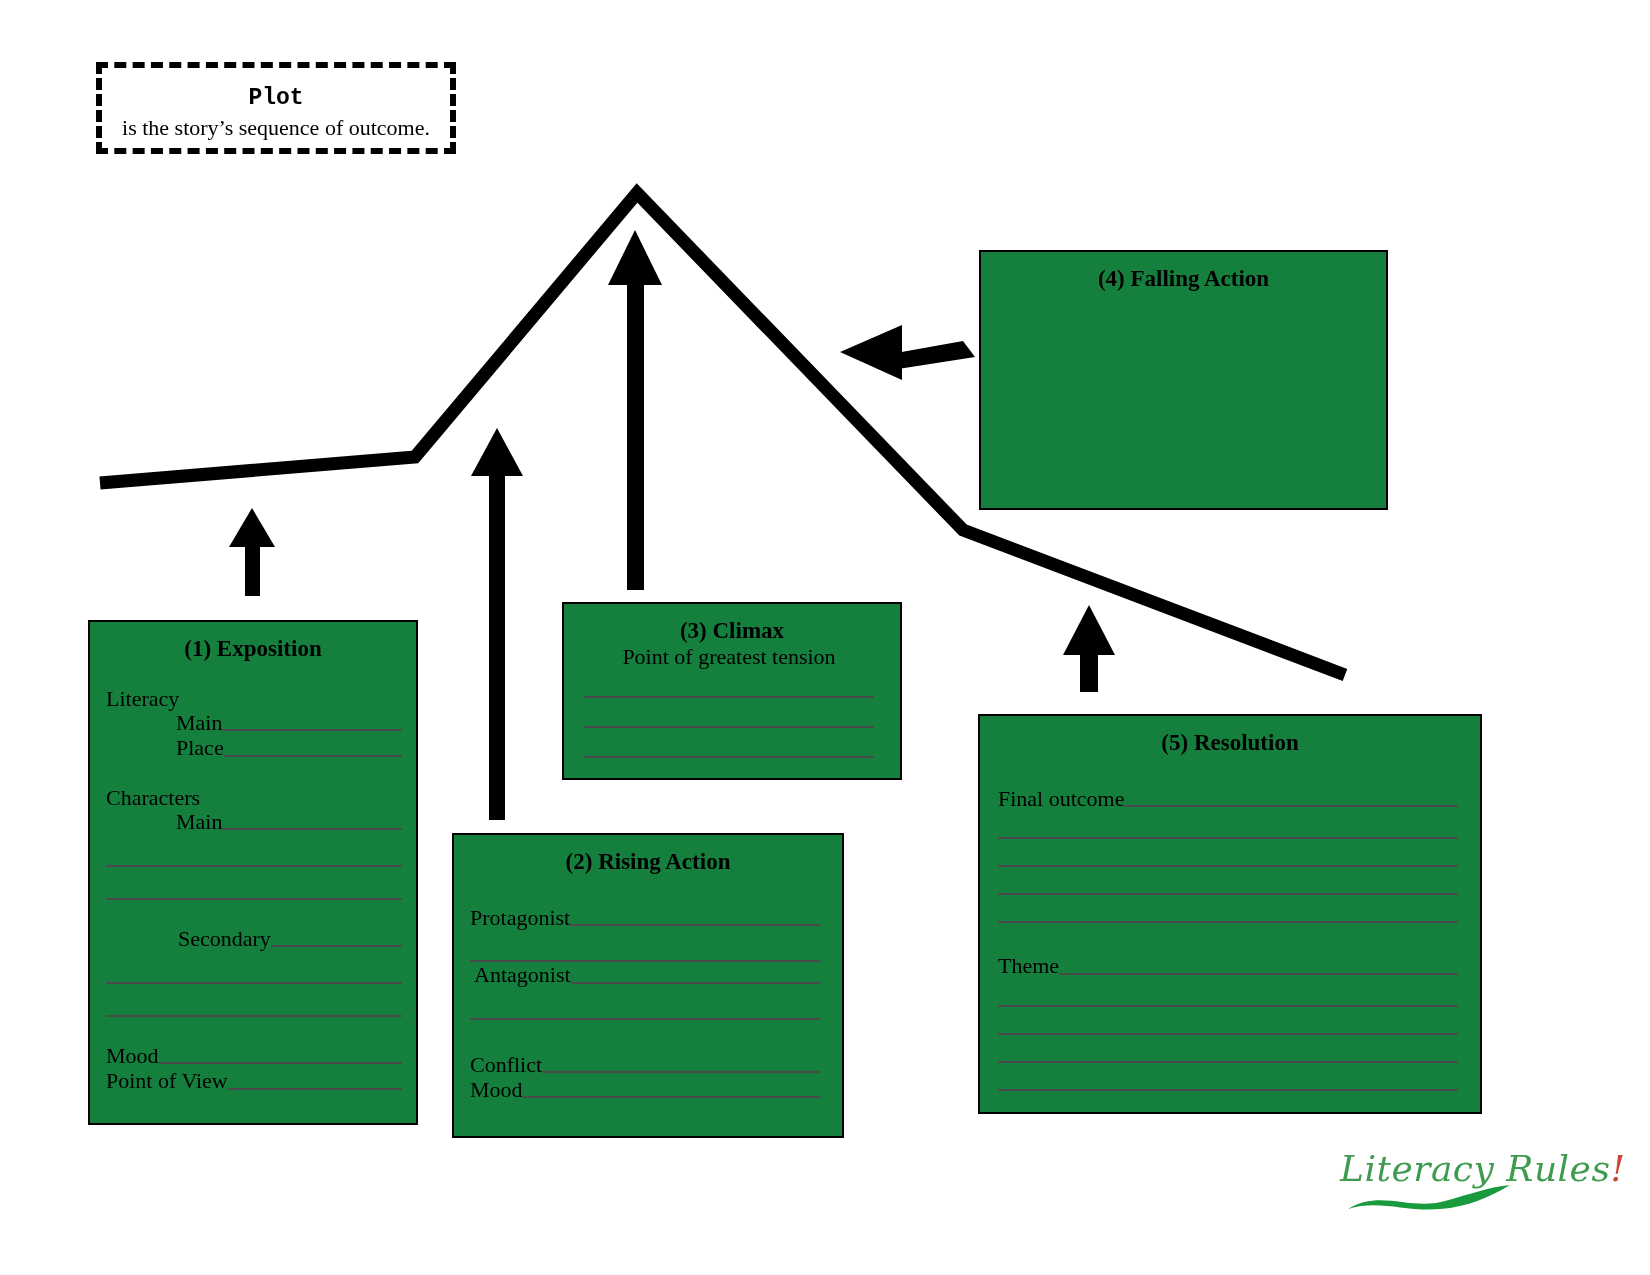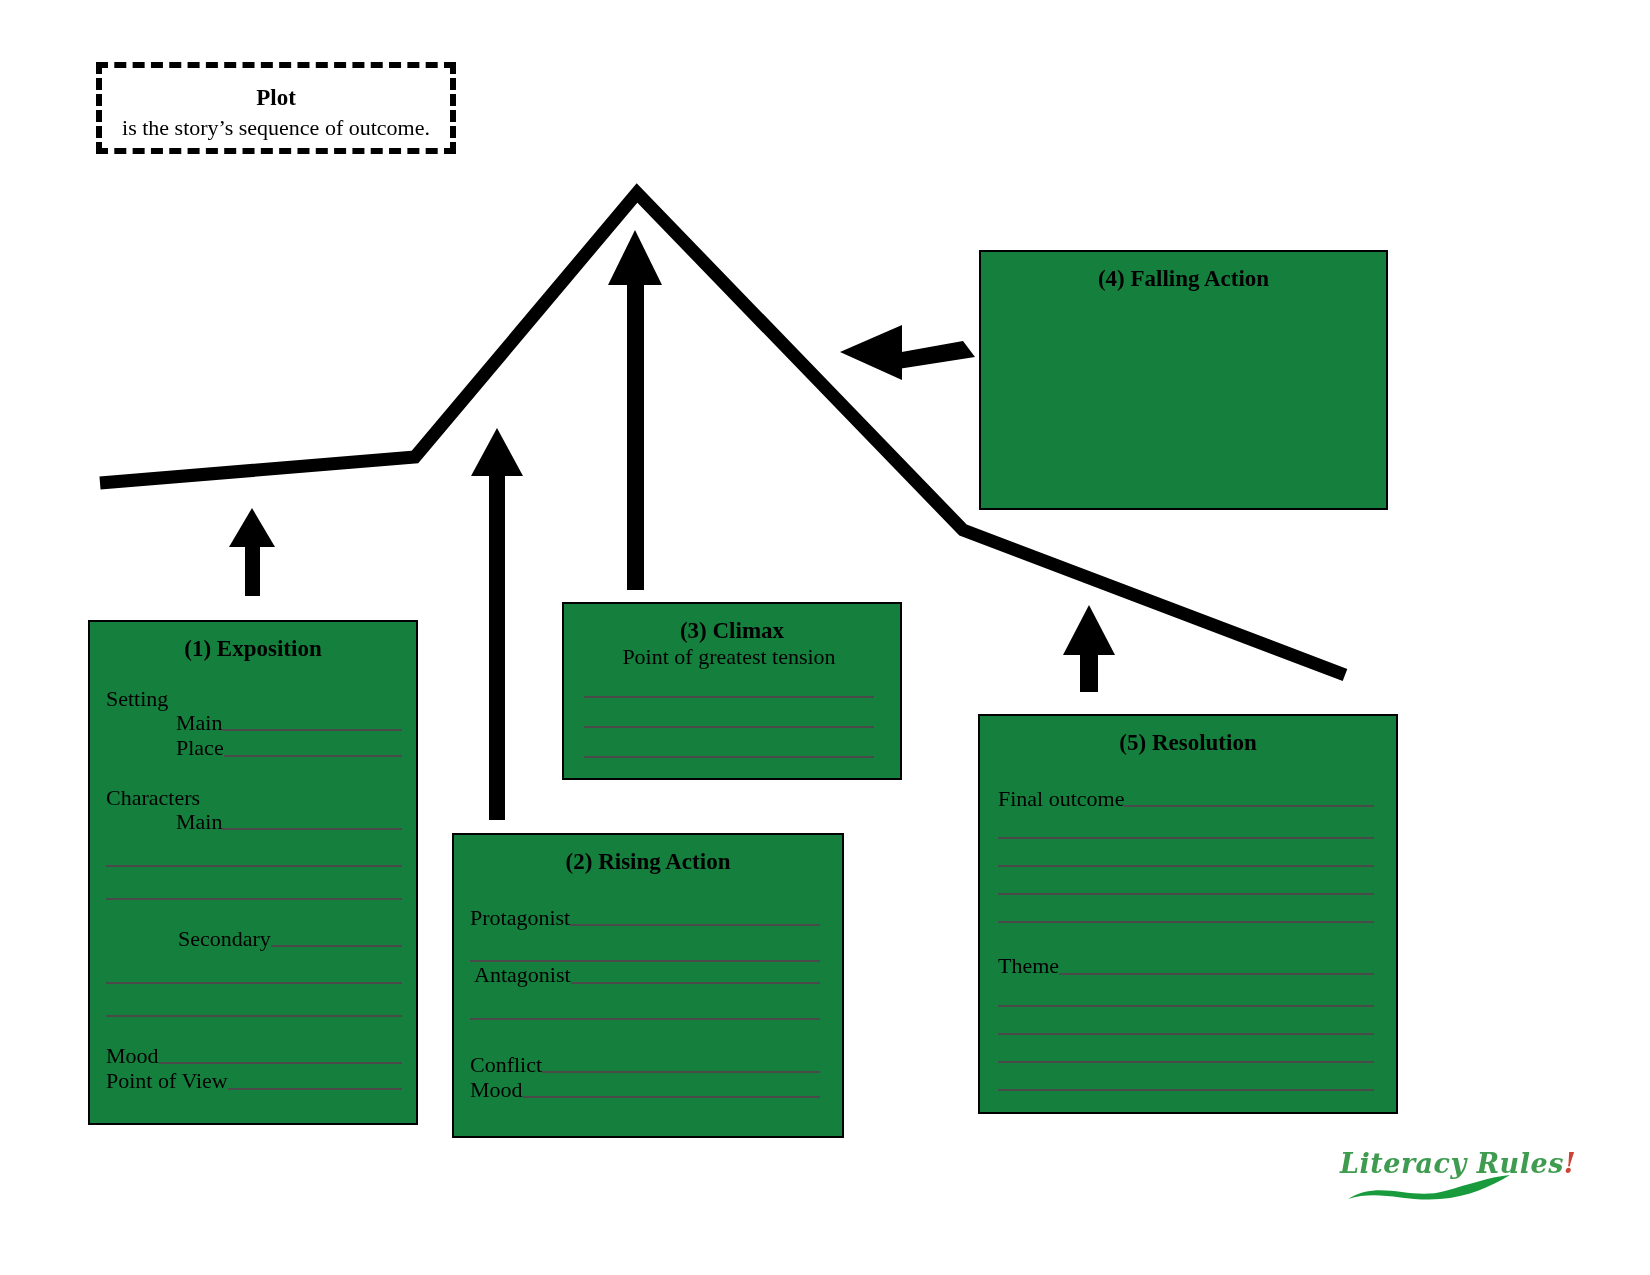--- a/index.html
+++ b/index.html
@@ -26,20 +26,21 @@
     height: 92px;
     border: 6px dashed #000;
     box-sizing: border-box;
     text-align: center;
   }
   #plot-callout .plot-title {
     font-weight: bold;
     font-size: 23px;
     line-height: 1.25;
     margin-top: 16px;
+    font-family: Liberation Mono, monospace;
   }
   #plot-callout .plot-sub {
     font-size: 22px;
     line-height: 1.25;
     margin-top: 1px;
   }
 
   
   #arc-svg {
     position: absolute;
@@ -133,38 +134,38 @@
     top: 250px;
     width: 409px;
     height: 260px;
   }
   #box-falling .stage-body { padding: 0 22px 0 14px; }
 
   
   #box-resolution {
     left: 978px;
     top: 714px;
-    width: 420px;
+    width: 504px;
     height: 400px;
   }
   #box-resolution .stage-body { padding: 0 22px 12px 18px; }
 
   
   #logo {
     position: absolute;
     left: 1340px;
     top: 1148px;
     width: 185px;
     height: 72px;
   }
   #logo .logo-text {
     font-family: "DejaVu Serif", "Liberation Serif", serif;
     font-style: italic;
-    font-weight: bold;
-    font-size: 27px;
+    font-weight: normal;
+    font-size: 36px;
     color: #3f9b4f;
     letter-spacing: 0.5px;
     white-space: nowrap;
   }
   #logo .logo-bang { color: #cc4433; }
   #logo svg { display: block; margin-top: -4px; }
 </style>
 </head>
 <body>
 
@@ -202,21 +203,21 @@
     <g>
       <rect x="1080" y="650" width="18" height="42" fill="#000000"></rect>
       <polygon points="1089,605 1115,655 1063,655" fill="#000000"></polygon>
     </g>
   </svg>
 
   <div class="stage-box" id="box-exposition">
     <div class="stage-title">(1) Exposition</div>
     <div class="stage-body">
       <div class="gap-md"></div>
-      <div>Setting</div>
+      <div>Literacy</div>
       <div class="field indent1">
         <span class="lbl">Main</span>
         <span class="rule"></span>
       </div>
       <div class="field indent1">
         <span class="lbl">Place</span>
         <span class="rule"></span>
       </div>
       <div class="gap-md"></div>
       <div>Characters</div>

